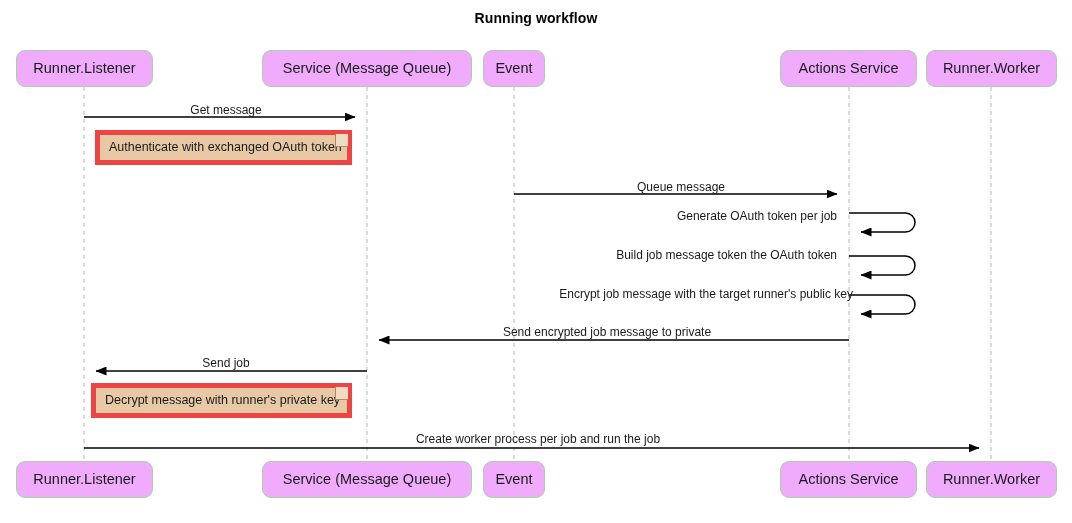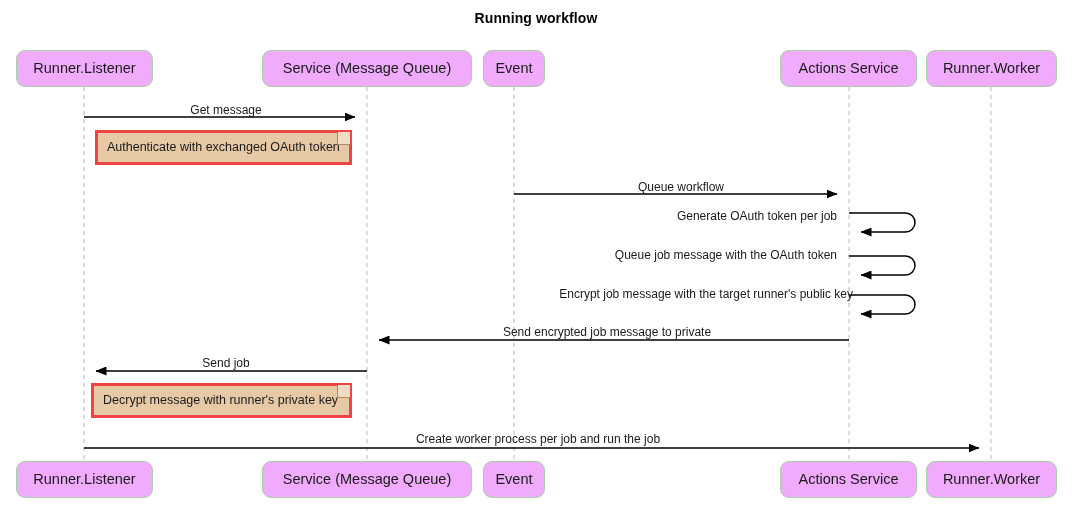--- a/index.html
+++ b/index.html
@@ -45,21 +45,21 @@
     color:#1a1a1a;
     font-size:14.5px;
     white-space:nowrap;
     line-height:1;
   }
   
   .note{
     position:absolute;
     box-sizing:border-box;
     background:#e8c9a6;
-    border:3px solid #ef4444;
+    border:5px solid #ef4444;
     color:#1a1a1a;
     font-size:12.5px;
     display:flex;
     align-items:center;
     line-height:1;
     padding-left:9px;
   }
   .note-fold{
     position:absolute;
     right:-1px; top:-1px;
@@ -145,23 +145,23 @@
       <div class="participant" style="left: 780px; top: 461px; width: 137px; height: 37px;">
         <span>Actions Service</span>
       </div>
       <div class="participant" style="left: 926px; top: 461px; width: 131px; height: 37px;">
         <span>Runner.Worker</span>
       </div>
     </div>
 
   <div id="message-labels">
       <div class="msg-label center" style="top: 104px; left: -74px; width: 600px;">Get message</div>
-      <div class="msg-label center" style="top: 181px; left: 381px; width: 600px;">Queue workflow</div>
+      <div class="msg-label center" style="top: 181px; left: 381px; width: 600px;">Queue message</div>
       <div class="msg-label right" style="top: 210px; left: 0px; width: 843px; padding-right: 6px; box-sizing: border-box;">Generate OAuth token per job</div>
-      <div class="msg-label right" style="top: 249px; left: 0px; width: 843px; padding-right: 6px; box-sizing: border-box;">Queue job message with the OAuth token</div>
+      <div class="msg-label right" style="top: 249px; left: 0px; width: 843px; padding-right: 6px; box-sizing: border-box;">Build job message token the OAuth token</div>
       <div class="msg-label right" style="top: 288px; left: 16px; width: 843px; padding-right: 6px; box-sizing: border-box;">Encrypt job message with the target runner's public key</div>
       <div class="msg-label center" style="top: 326px; left: 307px; width: 600px;">Send encrypted job message to private</div>
       <div class="msg-label center" style="top: 357px; left: -74px; width: 600px;">Send job</div>
       <div class="msg-label center" style="top: 433px; left: 238px; width: 600px;">Create worker process per job and run the job</div>
     </div>
 
   <div id="notes-layer">
       <div class="note" style="left: 95px; top: 130px; width: 257px; height: 35px;">
         <span>Authenticate with exchanged OAuth token</span>
         <span class="note-fold"></span>

